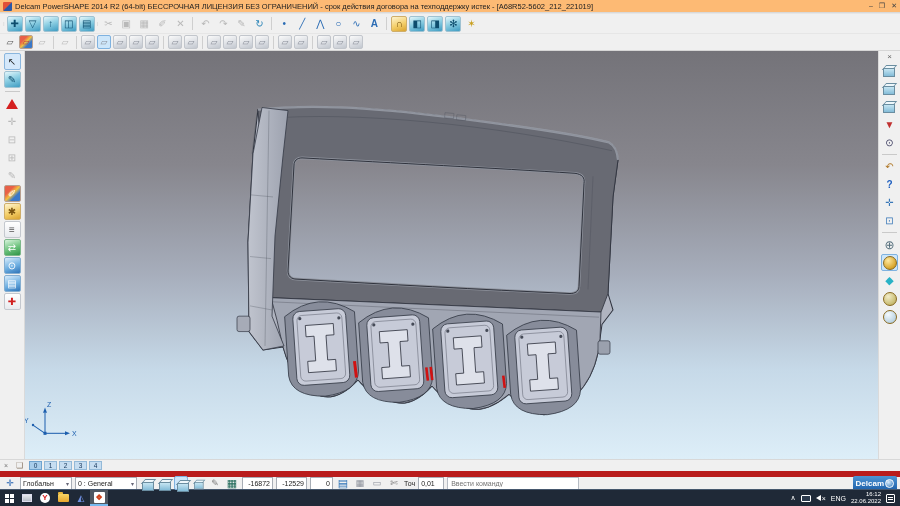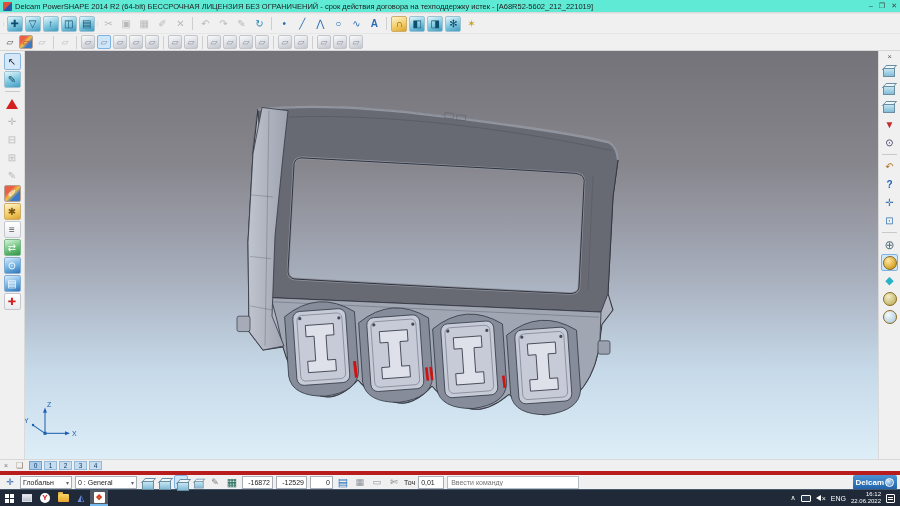--- a/index.html
+++ b/index.html
@@ -1,21 +1,21 @@
 <!DOCTYPE html>
 <html><head>
 <meta charset="utf-8">
 <style>
   * { margin:0; padding:0; box-sizing:border-box; }
   html,body { width:900px; height:506px; overflow:hidden;
     font-family:"Liberation Sans", sans-serif; background:#f0f0f0; }
   .app { width:900px; height:506px; display:flex; flex-direction:column; }
 
   
-  .titlebar { height:13px; background:#5eead4; border-bottom:1px solid #d9d9d9;
+  .titlebar { height:13px; background:#fdba74; border-bottom:1px solid #d9d9d9;
     display:flex; align-items:center; padding:0 3px; font-size:7.5px; color:#222; }
   .app-ic { width:9px; height:9px; margin-right:3px; background:linear-gradient(135deg,#e05038 45%,#2858a8 55%);
     border-radius:1px; flex:0 0 auto; }
   .title-text { white-space:nowrap; overflow:hidden; }
   .wincontrols { margin-left:auto; display:flex; gap:6px; color:#444; font-size:7px; }
   .wincontrols span { cursor:default; }
 
   
   .menubar { height:11px; background:#f0f0f0; display:flex; align-items:center; font-size:7.5px; color:#111; }
   .menu-item { padding:0 5px; }
@@ -71,21 +71,21 @@
   
   .pagetabs { height:12px; background:#f0f0f0; border-top:1px solid #d8d8d8;
     display:flex; align-items:center; padding-left:2px; gap:2px; font-size:6.5px; }
   .ptab { min-width:13px; height:9px; background:#c6ddf1; border:1px solid #93b9d8;
     text-align:center; line-height:8px; color:#15355a; }
   .ptab.active { background:#a9cdeb; border-color:#6fa3cf; }
   .ptab-close { color:#777; font-size:7px; padding:0 2px; }
   .ptab-ic { width:13px; height:10px; }
 
   
-  .statusbar { height:18px; background:#f0f0f0; border-top:4px solid #b91c1c;
+  .statusbar { height:18px; background:#f0f0f0; border-top:6px solid #b91c1c;
     display:flex; align-items:center; gap:3px; padding:0 3px; font-size:7px; color:#222; }
   .dd { background:#fff; border:1px solid #a8aeb6; height:13px; display:flex;
     align-items:center; padding:0 2px; gap:3px; }
   .dd .arr { color:#667; font-size:6px; }
   .coord-box { width:31px; height:13px; background:#fff; border:1px solid #a8aeb6;
     text-align:right; line-height:12px; padding:0 2px; }
   .coord-z { width:23px; }
   .tol-box { width:26px; height:13px; background:#fff; border:1px solid #a8aeb6; line-height:12px; padding:0 2px; }
   .cmd-input { width:132px; height:13px; border:1px solid #b6bcc4; font-size:7px;
     font-family:"Liberation Sans",sans-serif; padding:0 3px; color:#333; }

